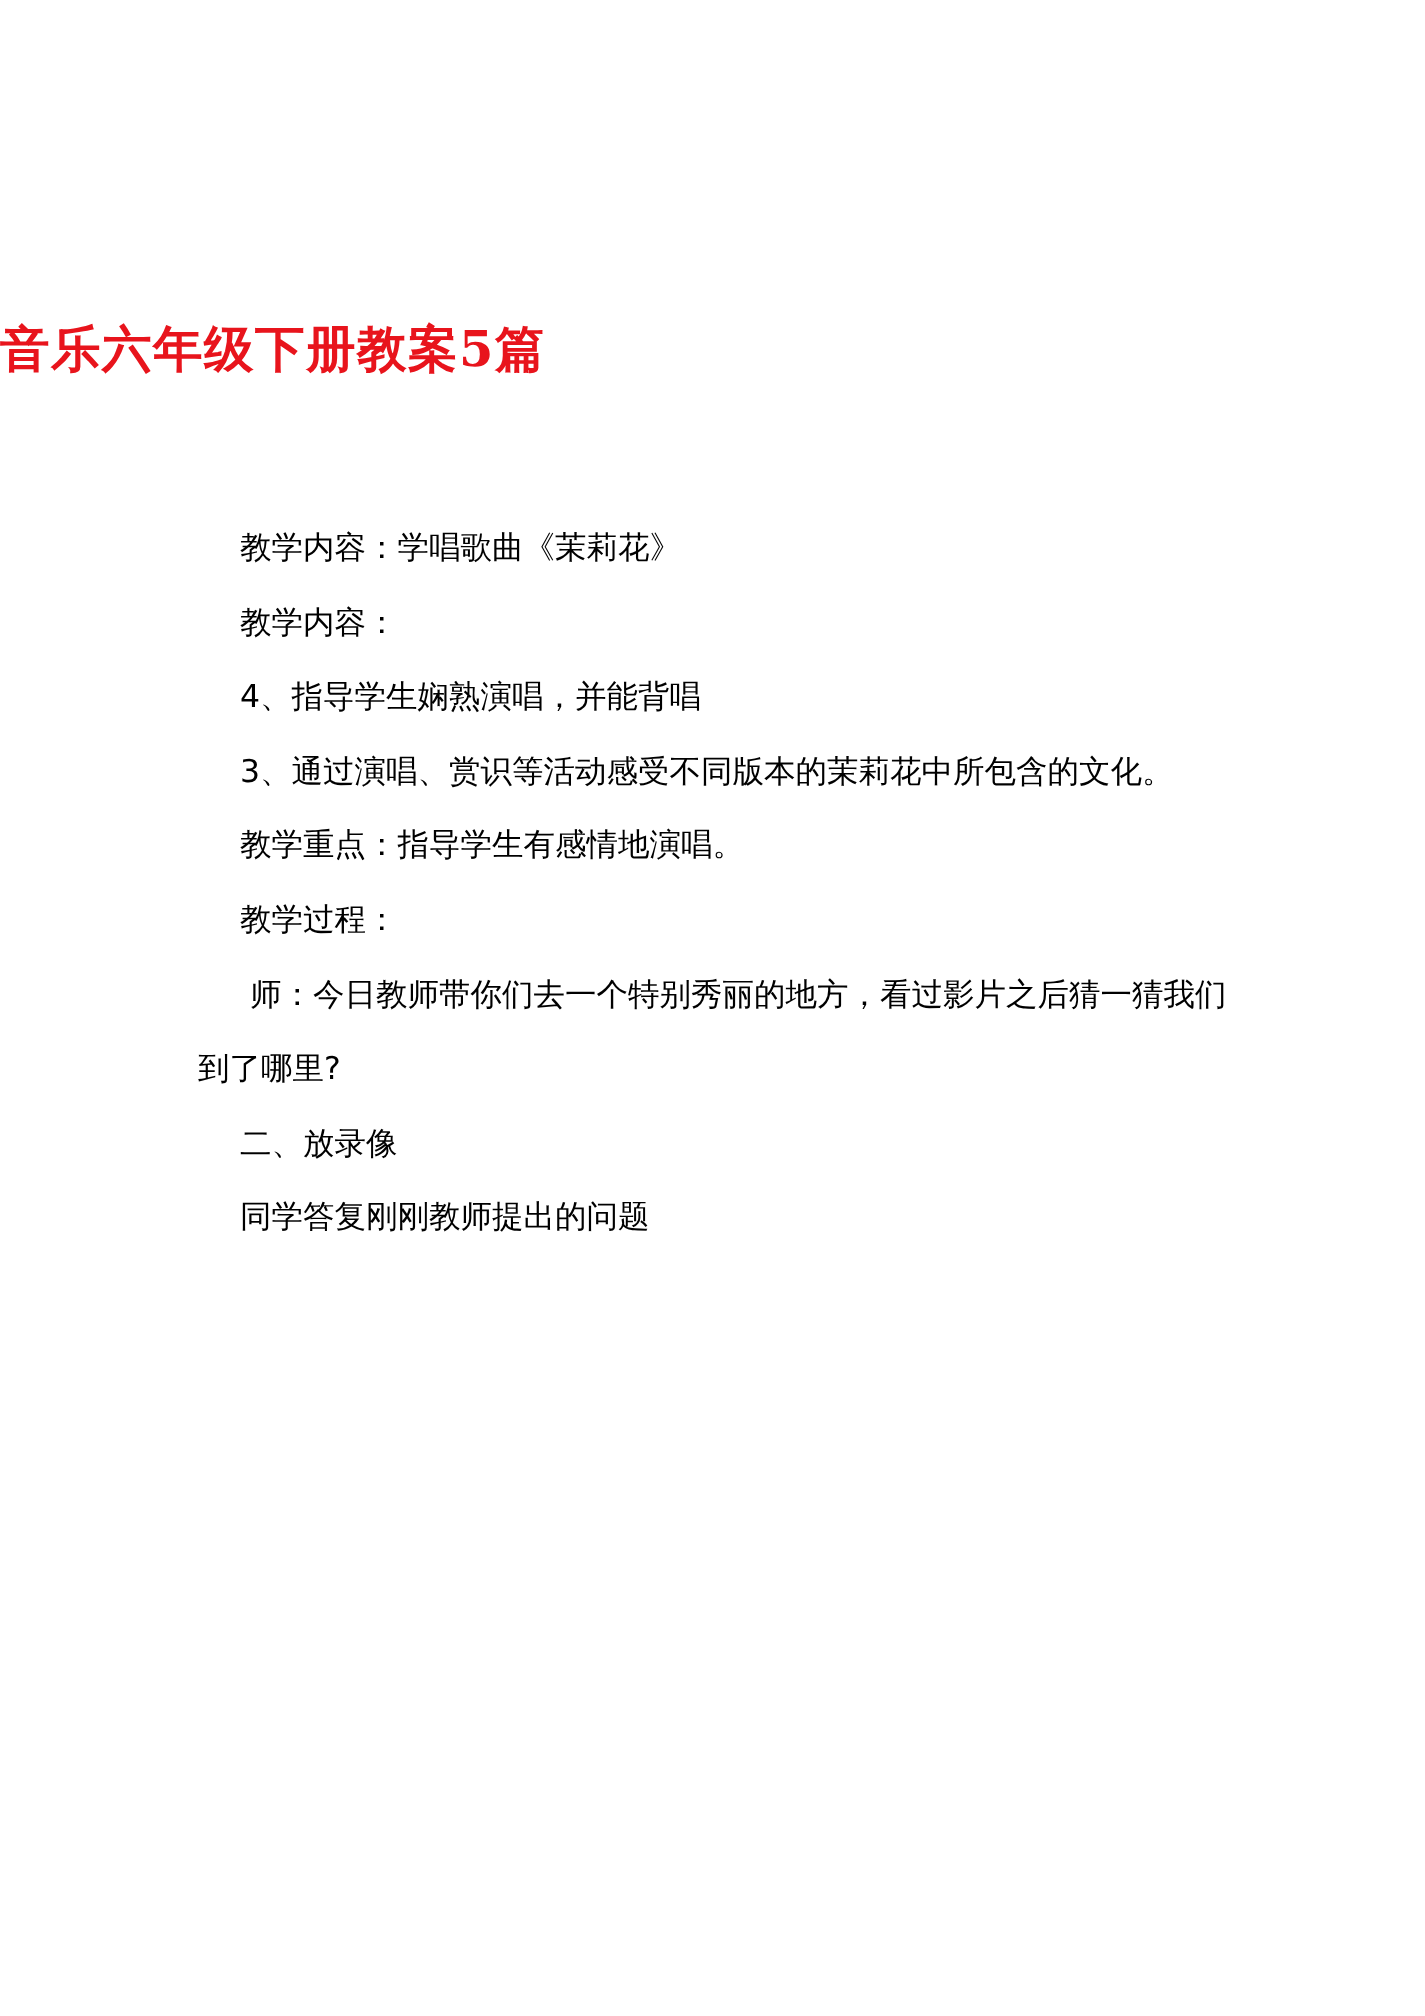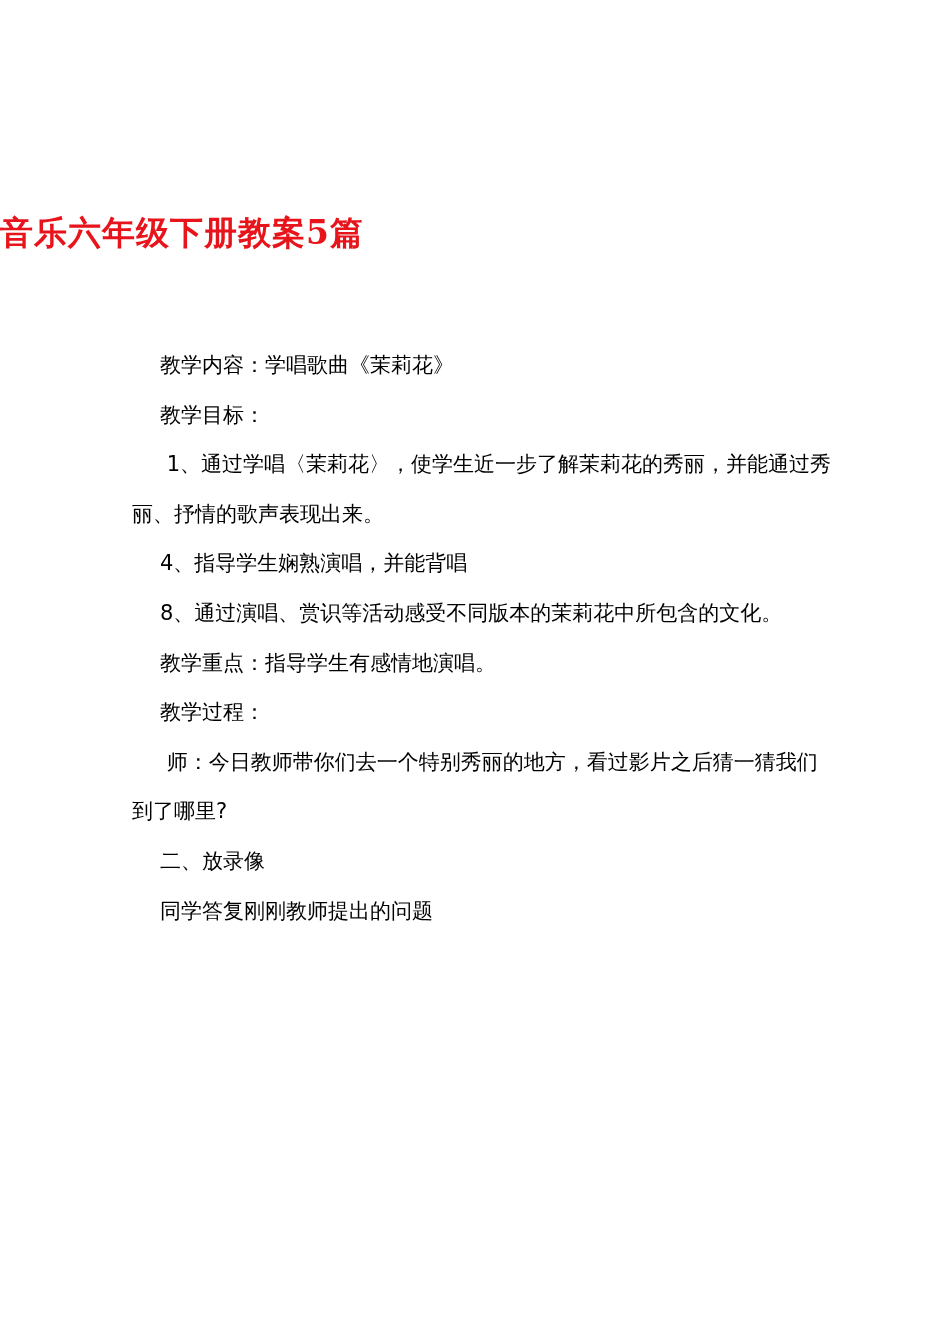--- a/index.html
+++ b/index.html
@@ -51,23 +51,22 @@
     }
   </style>
 </head>
 <body>
 
 <div class="page">
   <div class="doc-title">音乐六年级下册教案5篇</div>
 
   <div class="body-text">
     <p class="para">教学内容：学唱歌曲《茉莉花》</p>
-    <p class="para">教学目标：</p>
-    <p class="para"> 1、通过学唱〈茉莉花〉，使学生近一步了解茉莉花的秀丽，并能通过秀丽、抒情的歌声表现出来。</p>
+    <p class="para">教学内容：</p>
     <p class="para">4、指导学生娴熟演唱，并能背唱</p>
-    <p class="para">8、通过演唱、赏识等活动感受不同版本的茉莉花中所包含的文化。</p>
+    <p class="para">3、通过演唱、赏识等活动感受不同版本的茉莉花中所包含的文化。</p>
     <p class="para">教学重点：指导学生有感情地演唱。</p>
     <p class="para">教学过程：</p>
     <p class="para"> 师：今日教师带你们去一个特别秀丽的地方，看过影片之后猜一猜我们到了哪里?</p>
     <p class="para">二、放录像</p>
     <p class="para">同学答复刚刚教师提出的问题</p>
   </div>
 </div>
 
 </body></html>

